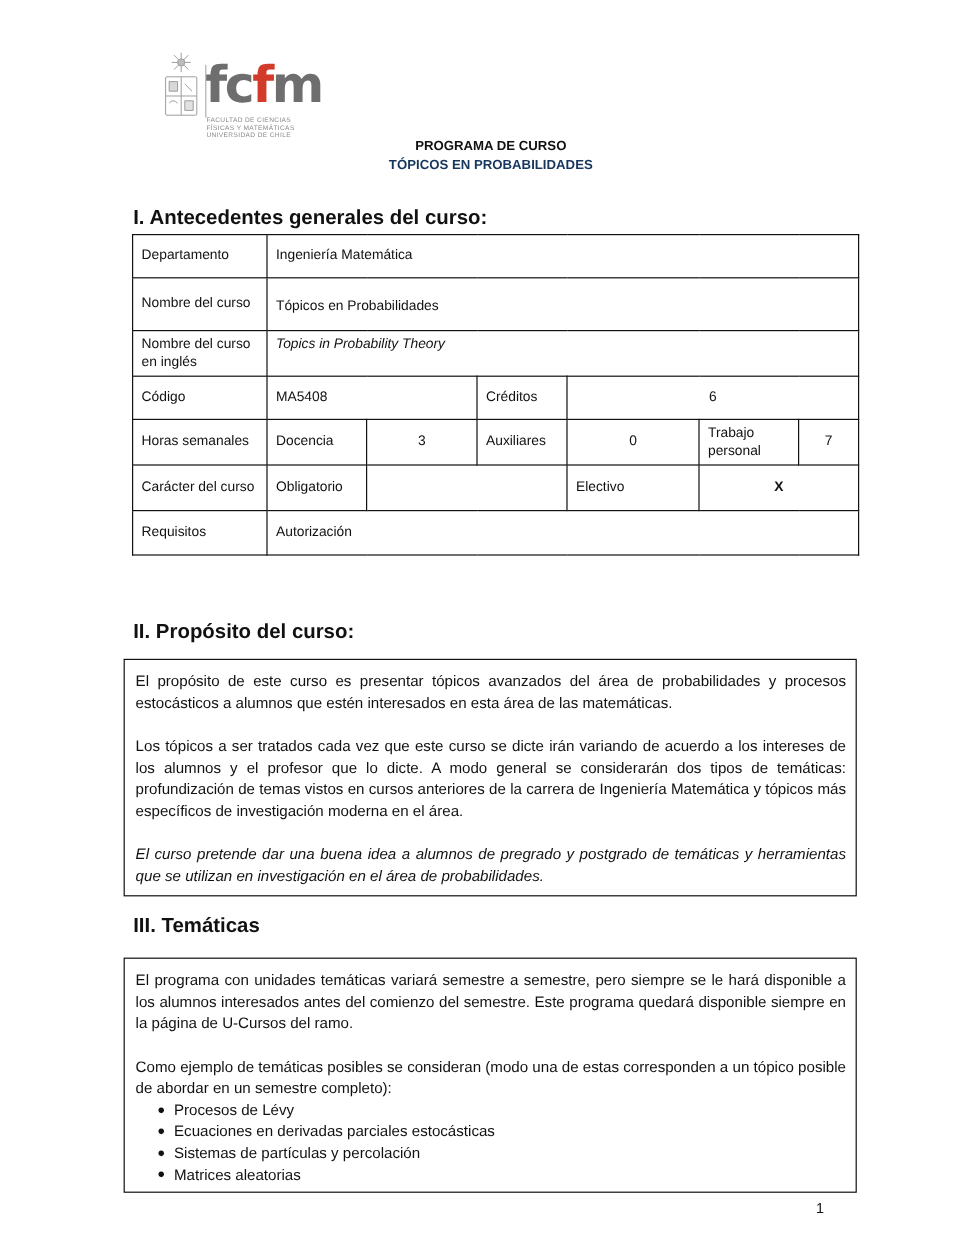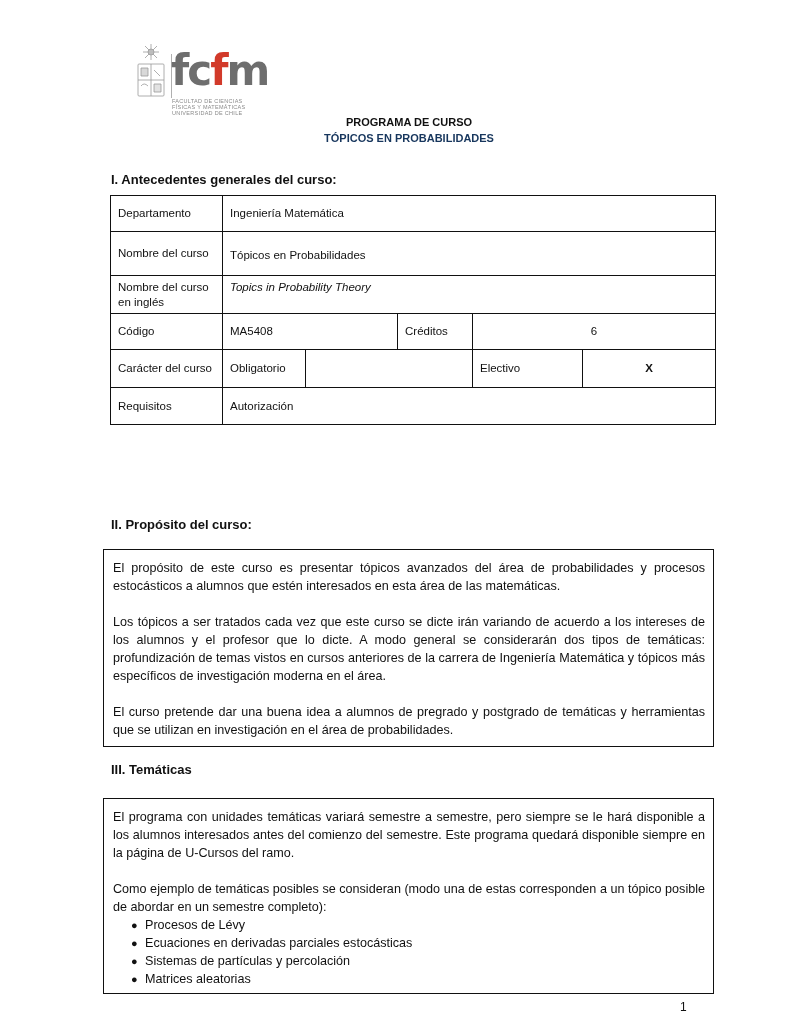--- a/index.html
+++ b/index.html
@@ -16,36 +16,36 @@
   .logo .rule { position: absolute; left: 36px; top: 14px; width: 1px; height: 44px; background: #b0b0b0; }
   .logo .subtitle { position: absolute; left: 37px; top: 58px; font-size: 5.5px; line-height: 6px;
          color: #8a8a8a; letter-spacing: 0.3px; white-space: nowrap; }
 
   
   .title-main { position: absolute; left: 0; width: 818px; top: 116px; text-align: center;
          font-size: 11px; font-weight: bold; color: #111; }
   .title-sub { position: absolute; left: 0; width: 818px; top: 132px; text-align: center;
          font-size: 11px; font-weight: bold; color: #17365d; }
 
-  .section-heading { position: absolute; left: 111px; font-size: 13px; font-weight: bold; color: #111; }
+  .section-heading { position: absolute; left: 111px; font-size: 17px; font-weight: bold; color: #111; }
 
   
   .info-table { position: absolute; left: 110px; top: 195px; width: 605px; border-collapse: collapse;
          table-layout: fixed; font-size: 11.5px; }
   .info-table td { border: 1.5px solid #111; padding: 0 7px; vertical-align: middle; line-height: 15px; }
   .info-table td.center { text-align: center; }
   .info-table td.top { vertical-align: top; padding-top: 4px; }
   .info-table td.bold { font-weight: bold; }
   .info-table td.italic { font-style: italic; margin-left: 39px; }
 
   
   .textbox { position: absolute; left: 103px; width: 592px; border: 1.5px solid #111;
          padding: 9px 8px 9px 9px; font-size: 12.6px; line-height: 18px; text-align: justify; }
   .textbox p { margin: 0 0 18px 0; }
-  .textbox p:last-child { margin-bottom: 0; }
+  .textbox p:last-child { margin-bottom: 0; font-style: italic; }
   .textbox ul { margin: 0; padding-left: 22px; list-style: none; }
   .textbox li { position: relative; padding-left: 10px; }
   .textbox li .bullet { position: absolute; left: -4px; top: 0; font-size: 11px; }
 
   .page-number { position: absolute; left: 680px; top: 1000px; font-size: 12px; color: #111; }
 </style>
 </head>
 <body>
 
 <div class="page">
@@ -104,20 +104,29 @@
       <td class="top">Nombre del curso en inglés</td>
       <td colspan="6" class="top italic">Topics in Probability Theory</td>
     </tr>
     <tr style="height:36px">
       <td>Código</td>
       <td colspan="2">MA5408</td>
       <td>Créditos</td>
       <td colspan="3" class="center">6</td>
     </tr>
     <tr style="height:38px">
+      <td>Horas semanales</td>
+      <td>Docencia</td>
+      <td class="center">3</td>
+      <td>Auxiliares</td>
+      <td class="center">0</td>
+      <td>Trabajo personal</td>
+      <td class="center">7</td>
+    </tr>
+    <tr style="height:38px">
       <td>Carácter del curso</td>
       <td>Obligatorio</td>
       <td colspan="2" class="center"></td>
       <td>Electivo</td>
       <td colspan="2" class="center bold">X</td>
     </tr>
     <tr style="height:37px">
       <td>Requisitos</td>
       <td colspan="6">Autorización</td>
     </tr>

